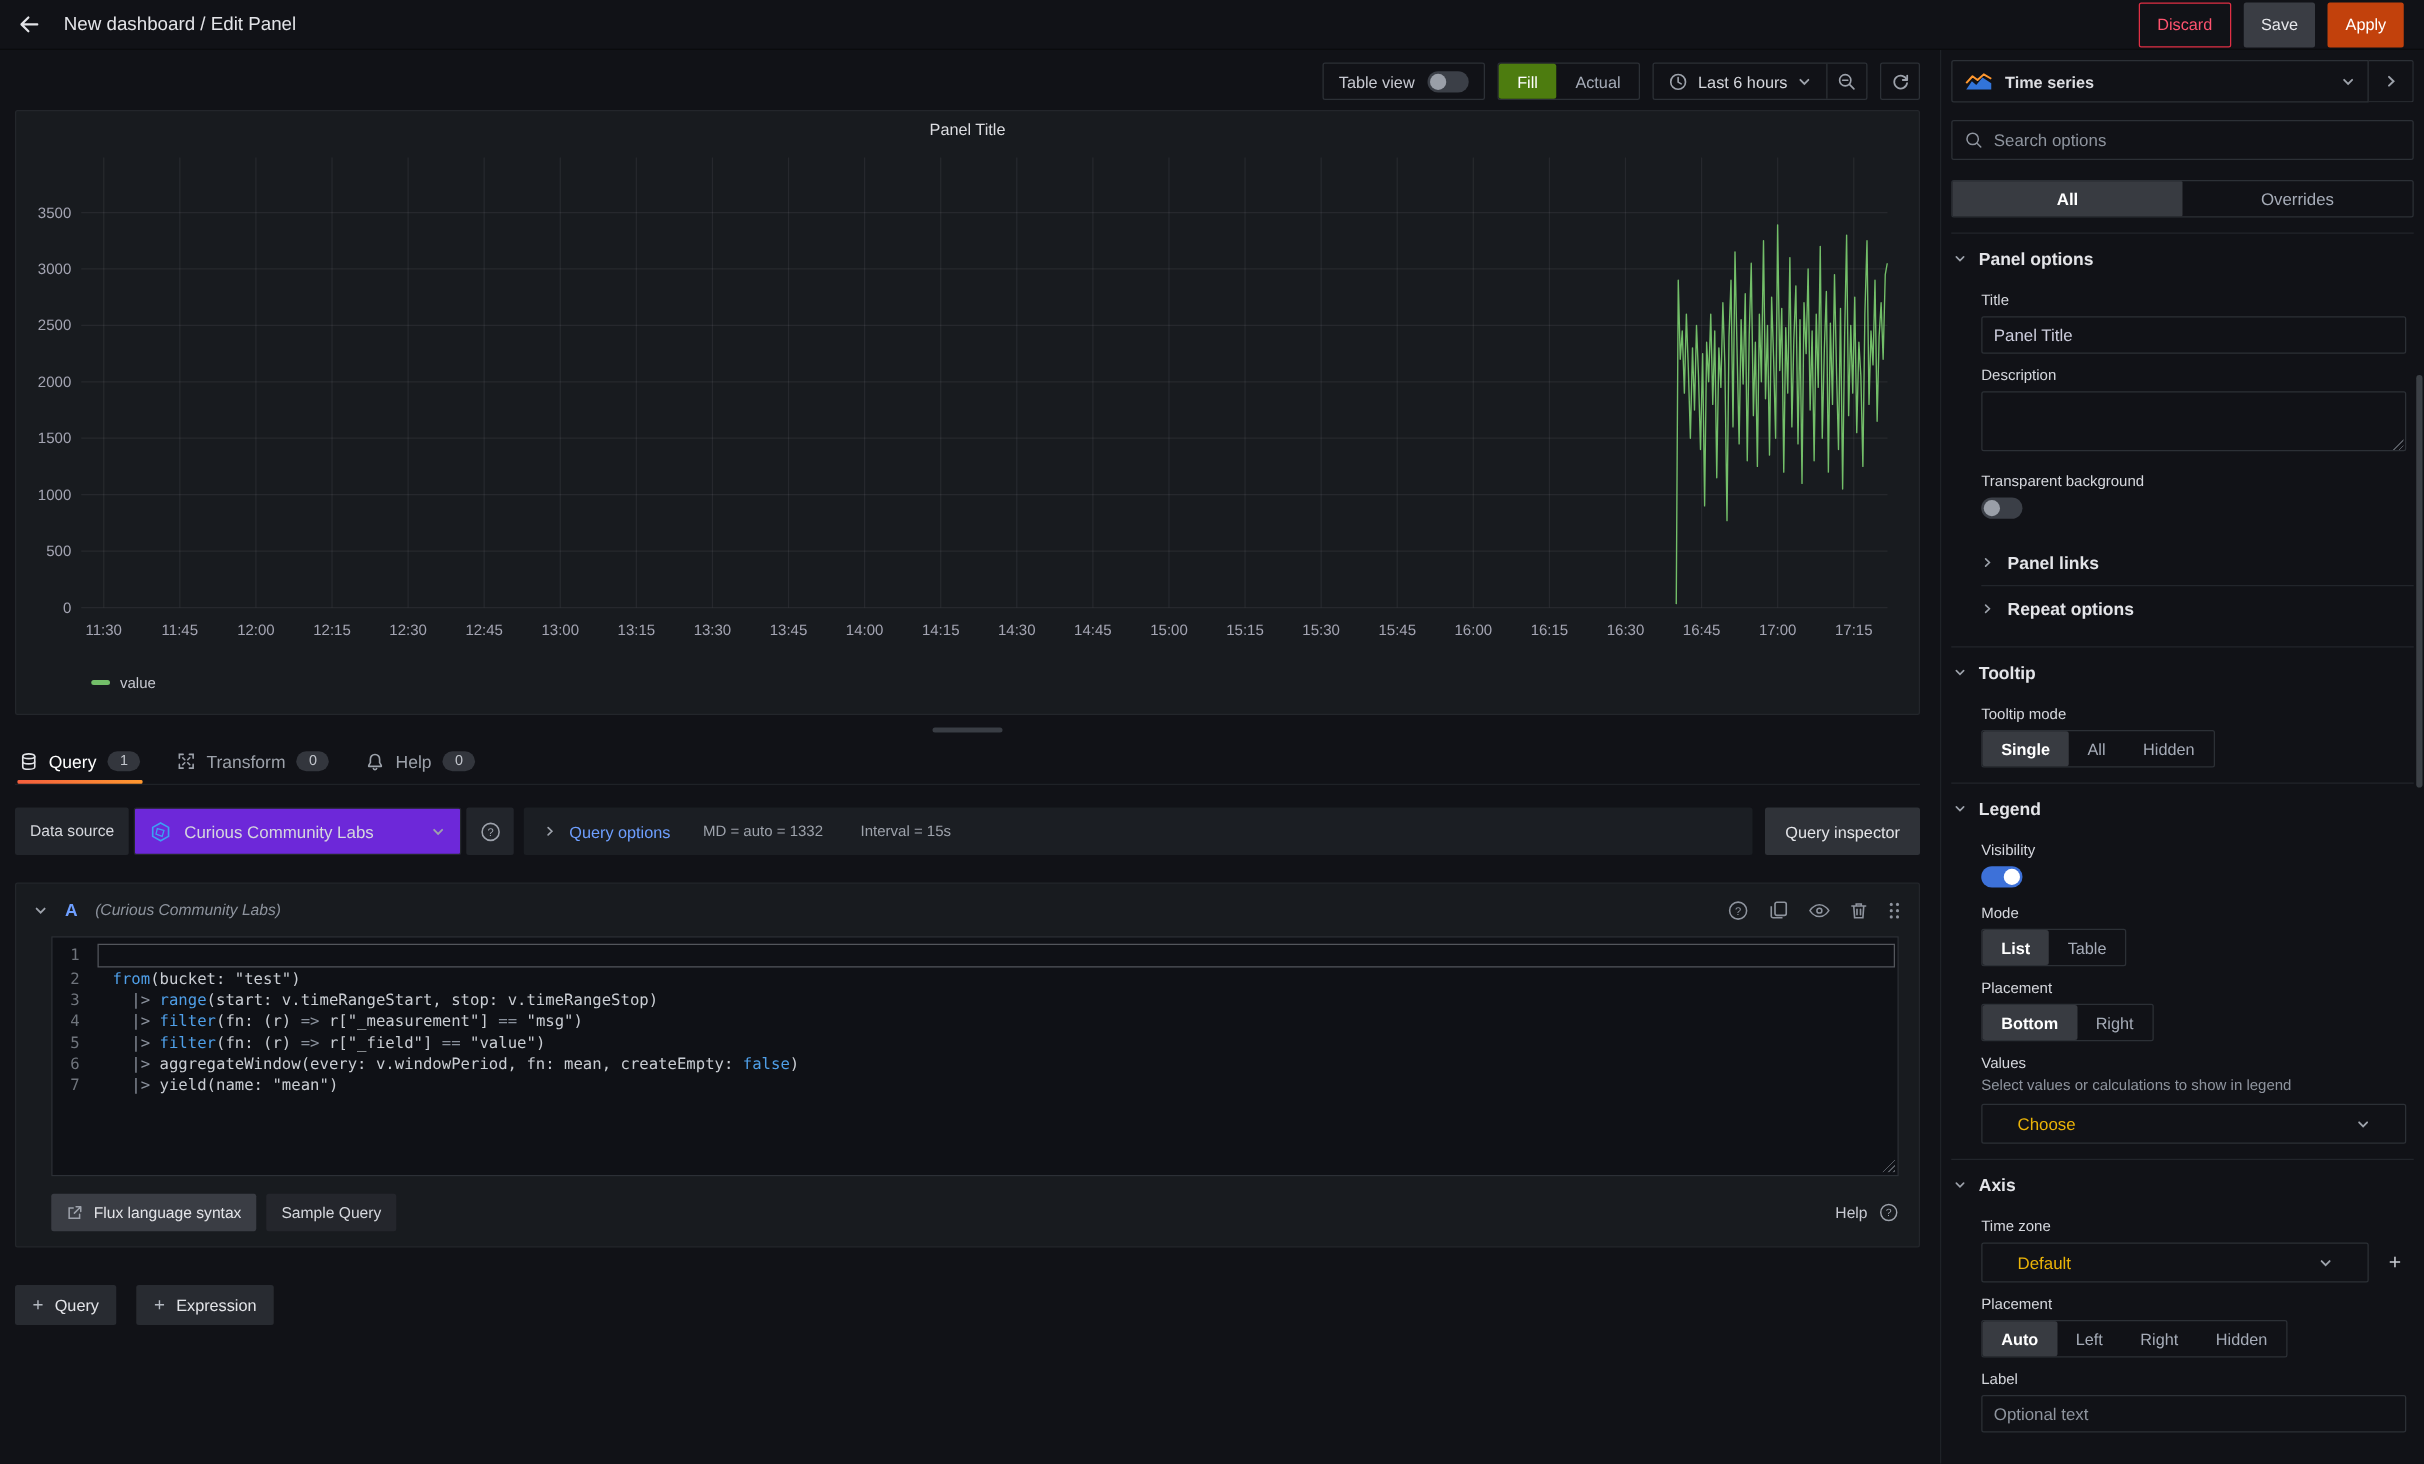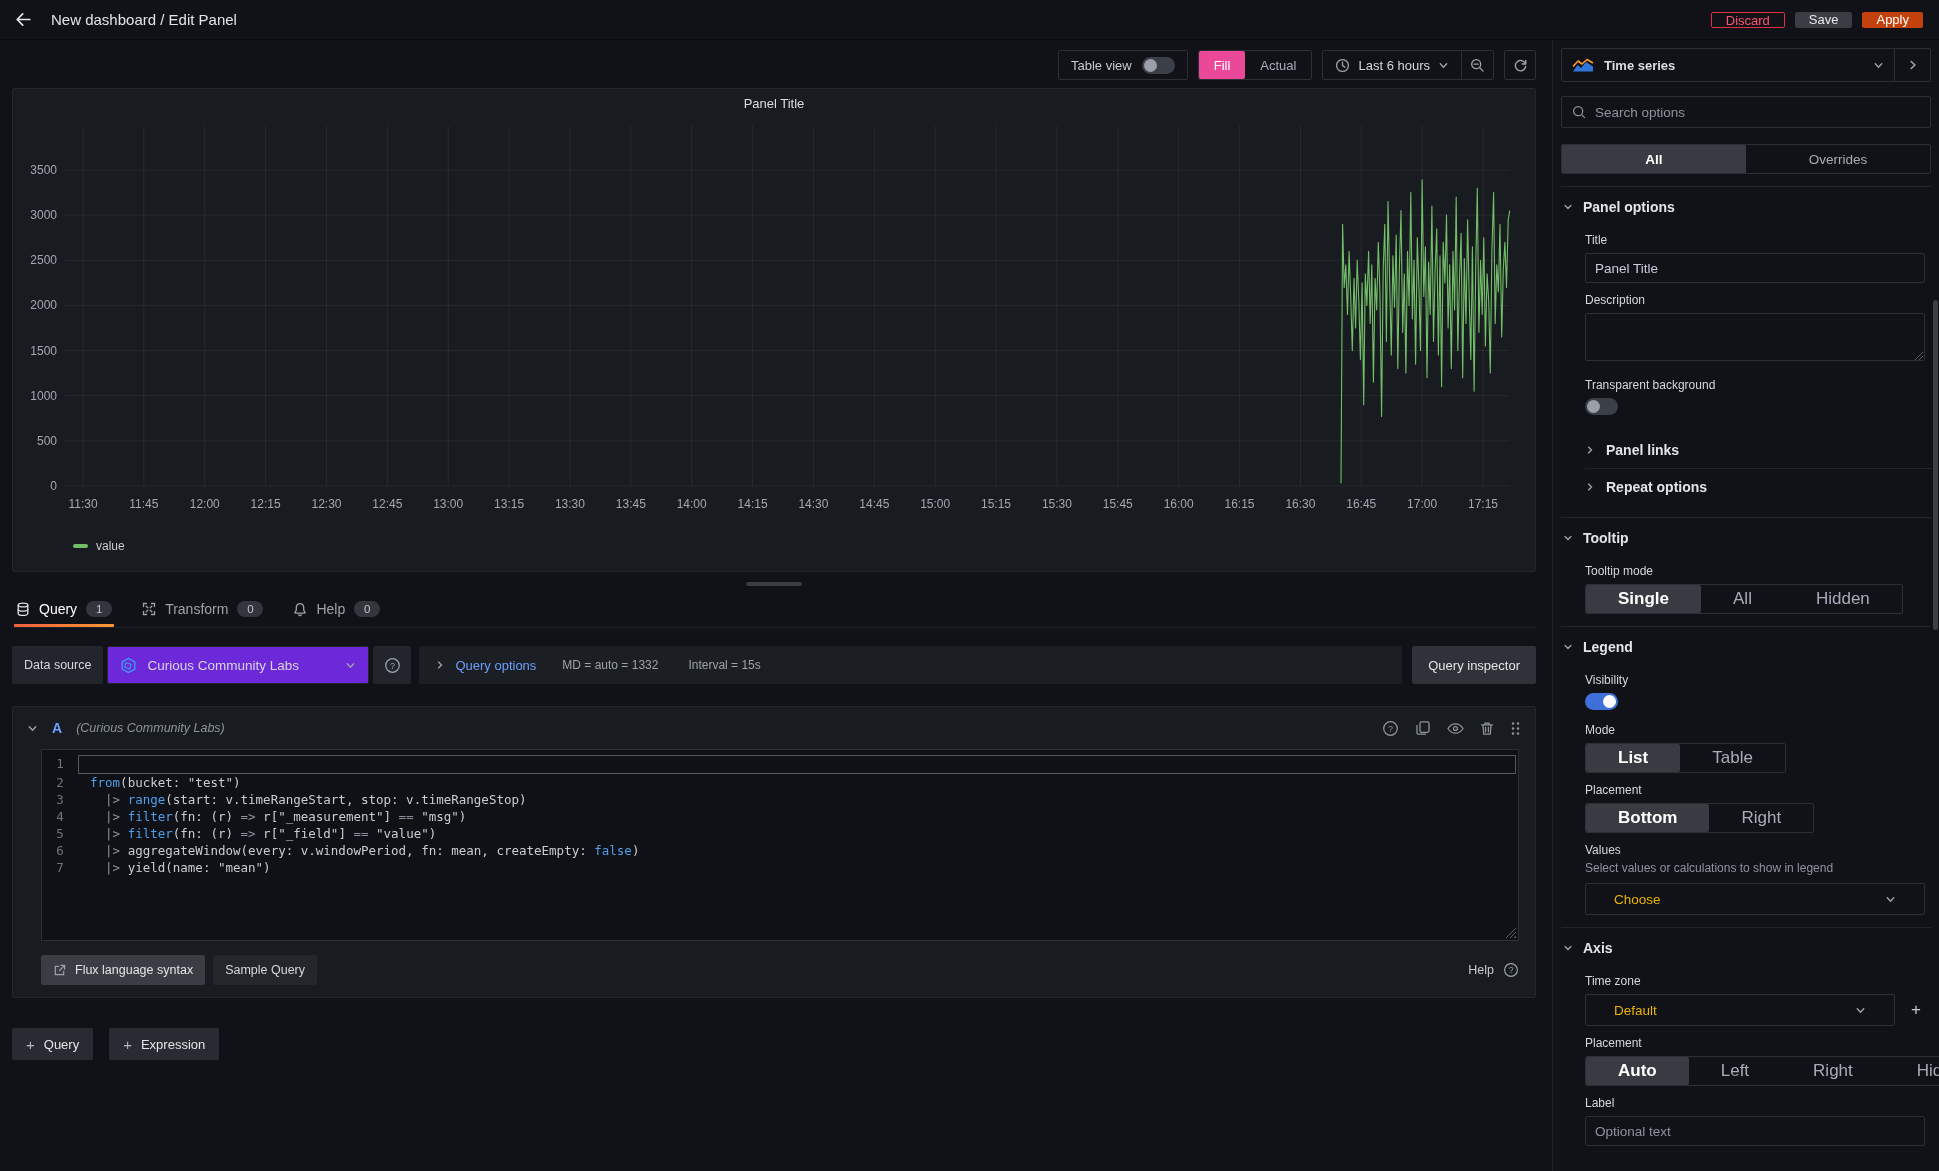--- a/index.html
+++ b/index.html
@@ -12,37 +12,37 @@
   svg { display:block; }
   .ico { display:inline-flex; align-items:center; justify-content:center; color:#9da2ab; }
 
   
   .topbar { height:40px; display:flex; align-items:center; padding:0 16px 0 14px;
             background:#111217; border-bottom:1px solid #0a0b0d; }
   .back-btn { background:none; border:none; color:#e3e4e8; cursor:pointer; display:flex; margin-right:18px; }
   .tb-title { font-size:15px; font-weight:400; color:#e3e4e8; }
   .tb-spacer { flex:1; }
   .tb-actions { display:flex; gap:10px; }
-  .btn { border:none; border-radius:2px; height:16px; padding:0 14px; font-size:13px;
+  .btn { border:none; border-radius:2px; height:36px; padding:0 14px; font-size:13px;
          font-weight:500; cursor:pointer; font-family:inherit; }
   .btn-discard { background:transparent; color:#ff536f; border:1px solid #e02f44; }
   .btn-save { background:#3a3d44; color:#e7e8ec; }
   .btn-apply { background:#c2410c; color:#ffffff; }
 
   
   .content { display:flex; height:1131px; }
   .main { flex:1; min-width:0; padding:0 16px 0 12px; }
   .sidebar { width:387px; border-left:1px solid #1f2227; padding:8px 8px 0 8px; position:relative; overflow:hidden; }
 
   
   .main-toolbar { height:48px; display:flex; align-items:center; justify-content:flex-end; gap:10px; padding:8px 0 6px; }
   .tv-group { display:flex; align-items:center; gap:10px; height:30px; border:1px solid #2c3036; border-radius:2px; padding:0 12px; color:#c7c9d1; }
   .seg { display:inline-flex; align-items:stretch; border:1px solid #2c3036; border-radius:2px; height:30px; }
   .seg > span { display:flex; align-items:center; padding:0 15px; font-size:13px; color:#a6acb8; cursor:pointer; border-radius:2px; }
-  .seg > span.sel { background:#ec4899; color:#ffffff; font-weight:500; }
+  .seg > span.sel { background:#4d7c0f; color:#ffffff; font-weight:500; }
   .time-group { display:flex; align-items:stretch; height:30px; border:1px solid #2c3036; border-radius:2px; }
   .time-main { display:flex; align-items:center; gap:8px; padding:0 12px; color:#d5d7dd; font-weight:500; cursor:pointer; }
   .time-zoomout { display:flex; align-items:center; justify-content:center; width:32px; border-left:1px solid #2c3036; cursor:pointer; }
   .sq-btn { width:32px; height:30px; border:1px solid #2c3036; border-radius:2px; display:flex; align-items:center; justify-content:center; cursor:pointer; background:transparent; }
 
   
   .panel { height:484px; background:#181b1f; border:1px solid #23262b; border-radius:2px; padding:7px 8px 0 8px; }
   .panel-title { text-align:center; font-size:13px; color:#dcdde1; height:22px; font-weight:500; }
   .panel-legend { display:flex; align-items:center; gap:8px; padding-left:52px; margin-top:3px; font-size:12px; color:#c7c9d1; }
   .legend-swatch { width:15px; height:4px; border-radius:2px; }
@@ -129,21 +129,21 @@
   .ta-resize { position:absolute; right:2px; bottom:4px; width:10px; height:10px;
       background:repeating-linear-gradient(135deg,transparent 0 2px,#565a61 2px 3px);
       clip-path:polygon(100% 0,100% 100%,0 100%); pointer-events:none; }
   .toggle { width:33px; height:17px; border-radius:9px; background:#3b3f47; position:relative; cursor:pointer; display:inline-block; }
   .toggle::after { content:""; position:absolute; width:13px; height:13px; border-radius:50%; background:#9a9fa8; top:2px; left:2px; }
   .toggle.on { background:#3d71d9; }
   .toggle.on::after { left:auto; right:2px; background:#ffffff; }
   .sb-collapse { display:flex; align-items:center; gap:11px; padding:10px 0; margin-left:24px; font-size:14px; font-weight:600; color:#e3e4e8; cursor:pointer; border-top:1px solid #22252b; }
   .sb-collapse.first { border-top:none; margin-top:6px; }
   .seg-sm { display:inline-flex; border:1px solid #2c3036; border-radius:2px; height:30px; }
-  .seg-sm > span { display:flex; align-items:center; padding:0 32px; font-size:17px; color:#a6acb8; cursor:pointer; border-radius:2px; }
+  .seg-sm > span { display:flex; align-items:center; padding:0 15px; font-size:13px; color:#a6acb8; cursor:pointer; border-radius:2px; }
   .seg-sm > span.sel { background:#383b41; color:#ffffff; font-weight:600; }
   .f-select { height:32px; background:#111217; border:1px solid #2c3036; border-radius:2px;
               display:flex; align-items:center; padding:0 28px; color:#eab308; font-size:13.5px; cursor:pointer; }
   .f-select .sel-text { flex:1; }
   .tz-row { display:flex; align-items:center; gap:12px; }
   .tz-row .f-select { flex:1; }
   .plus-btn { color:#c7c9d1; font-size:17px; cursor:pointer; padding:0 4px; }
   .sb-scrollthumb { position:absolute; right:1px; top:260px; width:5px; height:330px; border-radius:3px; background:#3c4046; }
 </style>
 </head>

